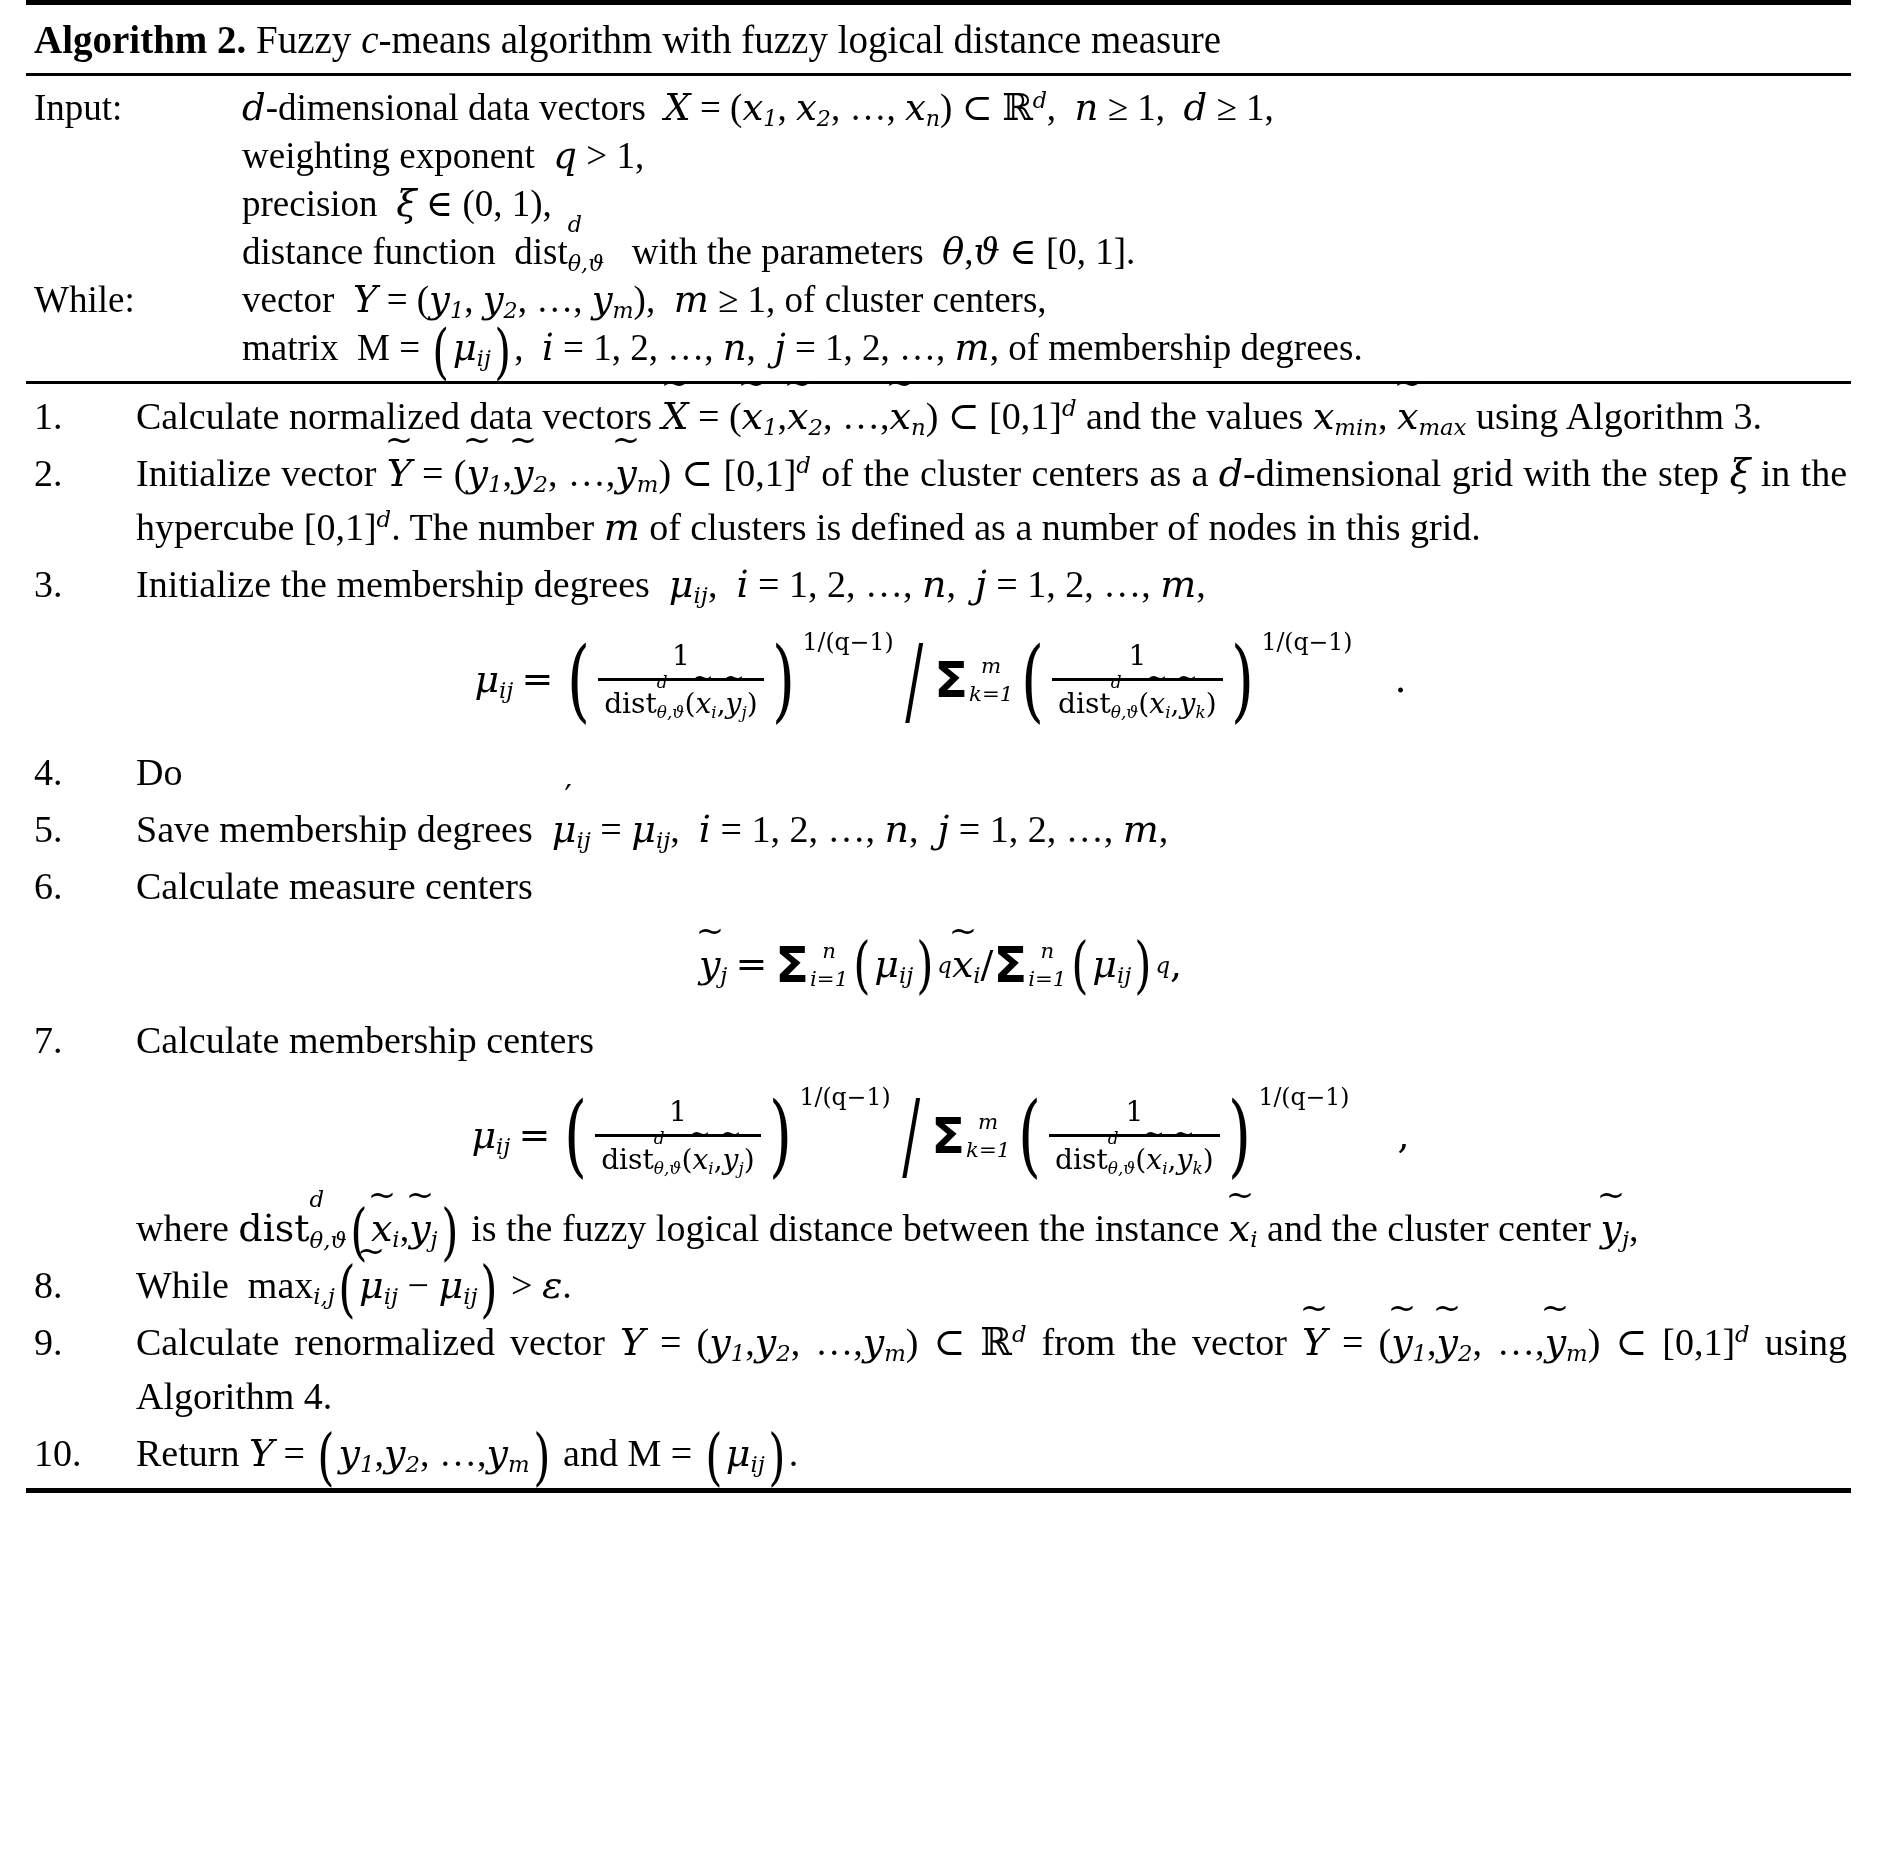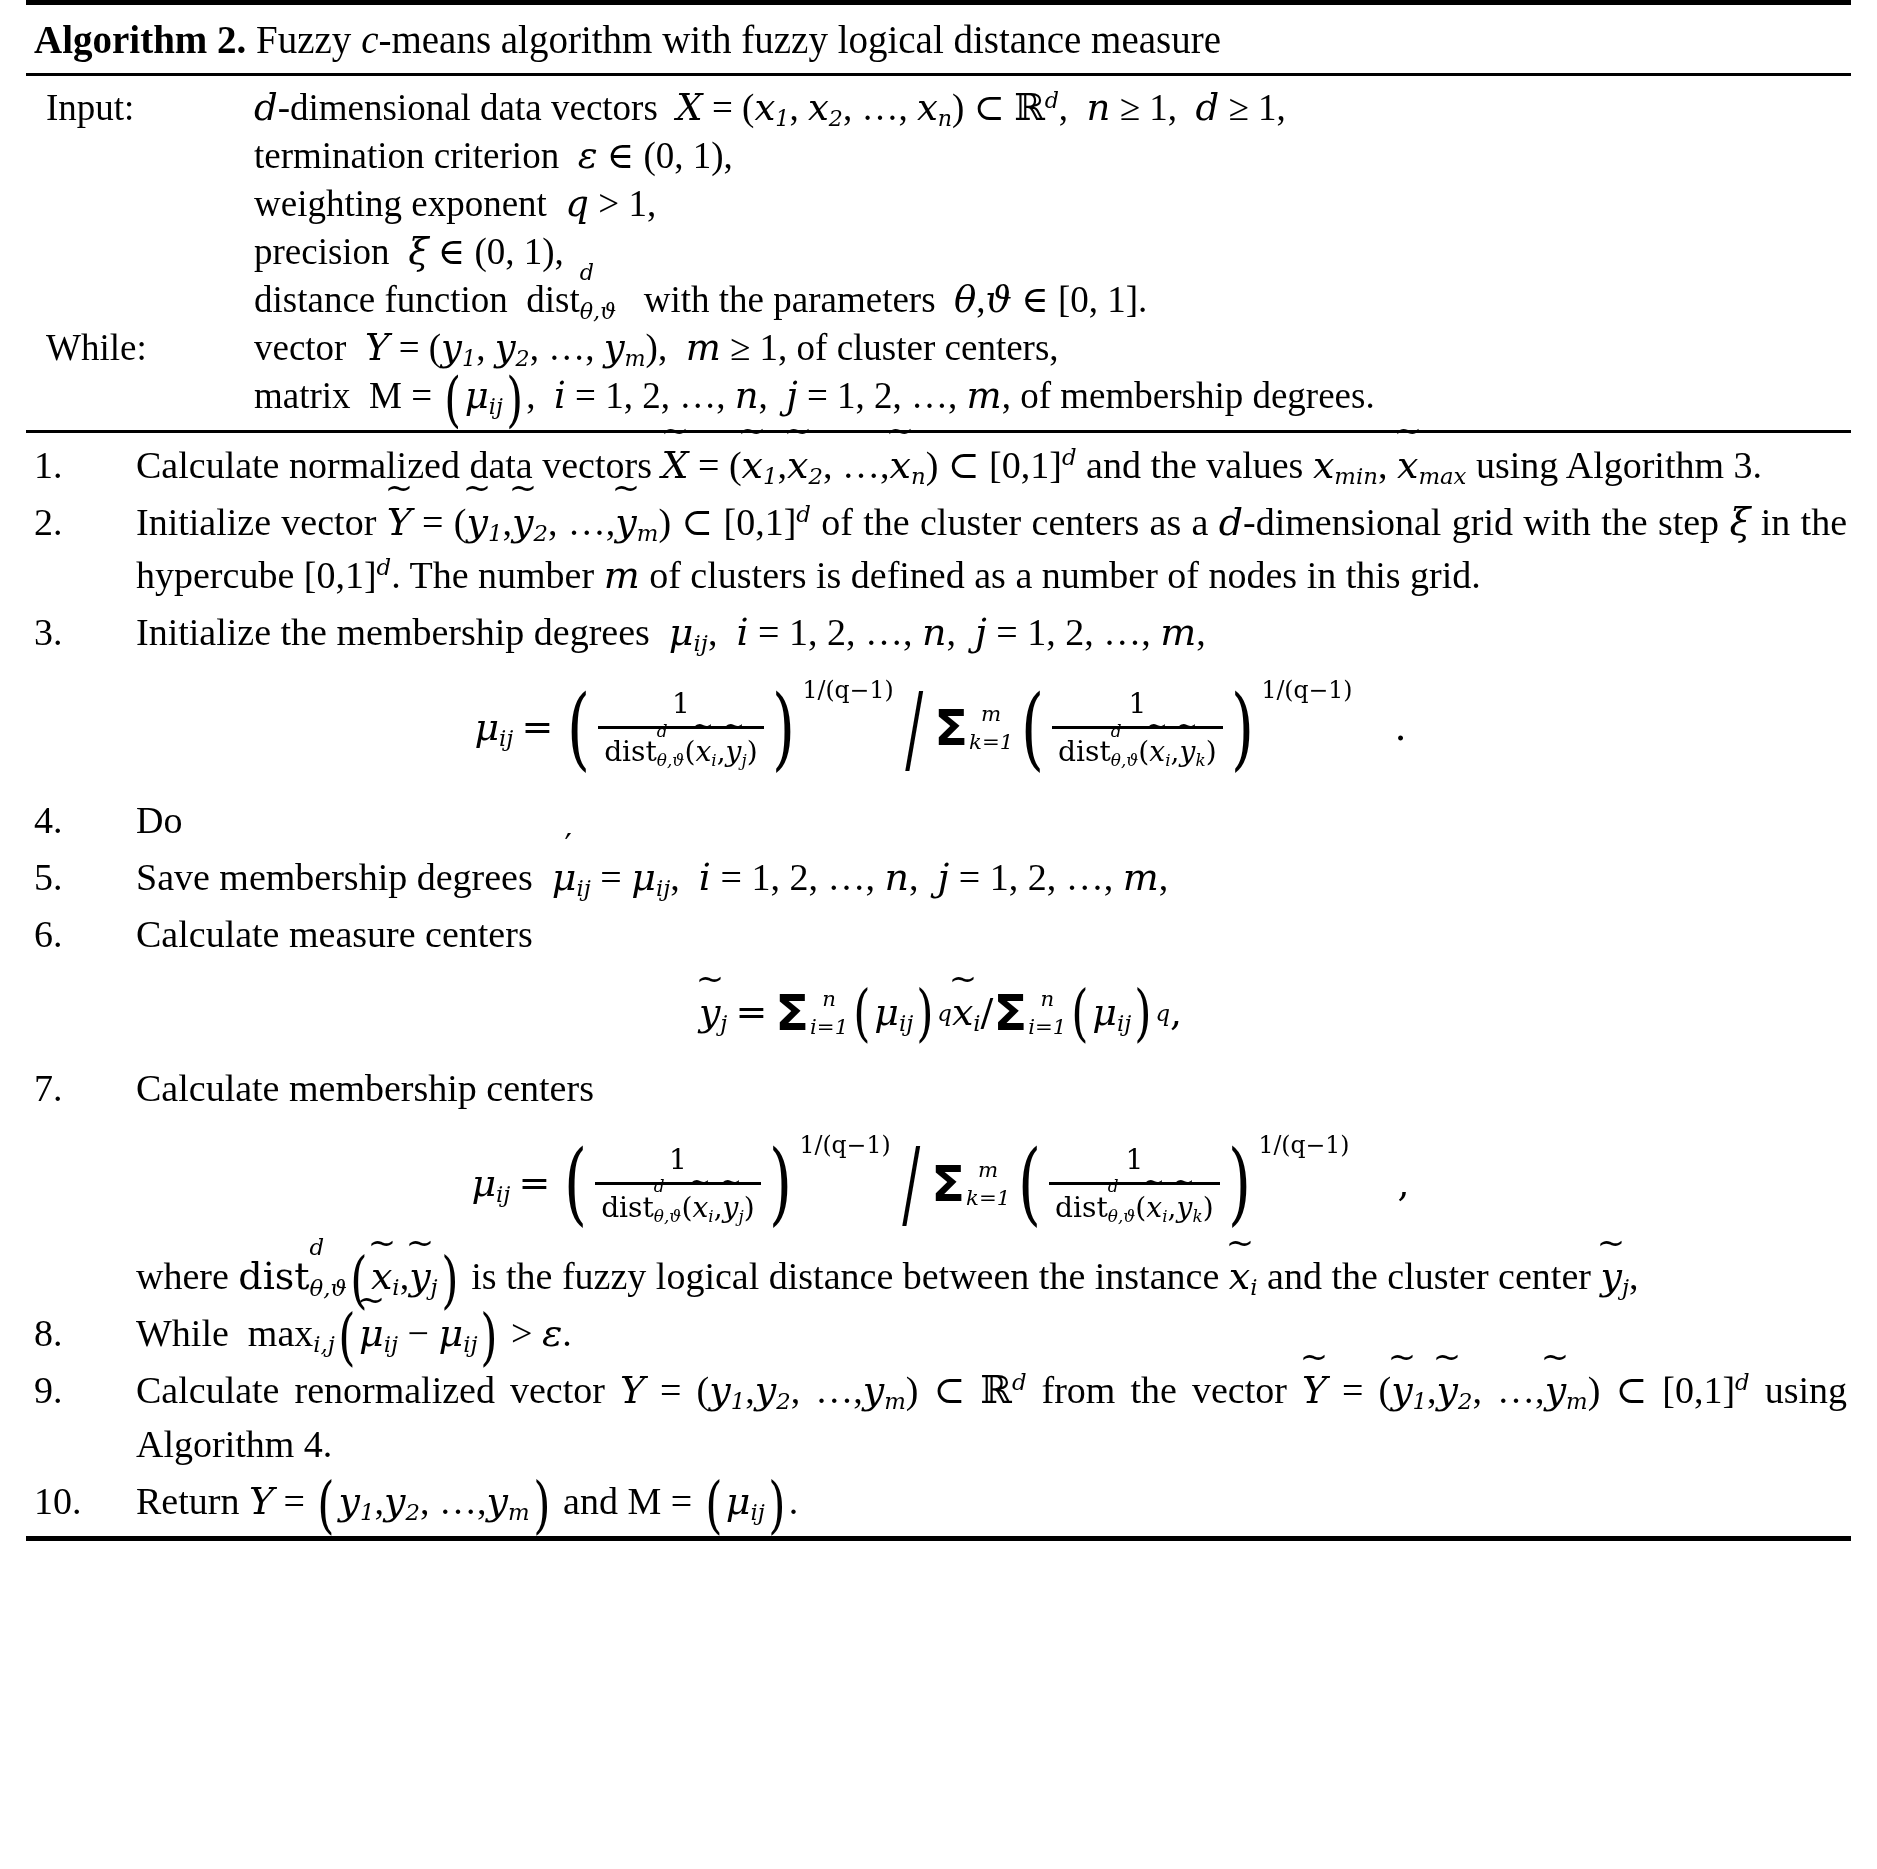--- a/index.html
+++ b/index.html
@@ -38,21 +38,20 @@
     white-space: nowrap;
   }
   .algo-title .strong { font-weight: bold; margin-top: 48px; }
   .it { font-style: italic; }
 
   
   .io-block {
     padding: 8px 4px 8px 8px;
     font-size: 37px;
     line-height: 1.30;
-    margin-left: 12px;
   }
   .io-row {
     display: flex;
     align-items: baseline;
   }
   .io-label {
     width: 208px;
     flex: 0 0 208px;
     white-space: nowrap;
   }
@@ -256,26 +255,20 @@
         <span class="math">X</span> <span class="mathup">=</span>
         <span class="mathup">(</span><span class="math">x<sub>1</sub></span><span class="mathup">,</span>
         <span class="math">x<sub>2</sub></span><span class="mathup">, …,</span>
         <span class="math">x<sub>n</sub></span><span class="mathup">)</span>
         <span class="mathup">⊂</span> <span class="mathup">ℝ</span><sup class="math">d</sup><span class="mathup">,</span>&nbsp;
         <span class="math">n</span> <span class="mathup">≥ 1,</span>&nbsp;
         <span class="math">d</span> <span class="mathup">≥ 1,</span>
       </div>
     </div>
 
-    <div class="io-row">
-      <div class="io-label">&nbsp;</div>
-      <div class="io-body">
-        termination criterion&nbsp; <span class="math">ε</span> <span class="mathup">∈ (0, 1),</span>
-      </div>
-    </div>
 
     <div class="io-row">
       <div class="io-label">&nbsp;</div>
       <div class="io-body">
         weighting exponent&nbsp; <span class="math">q</span> <span class="mathup">&gt; 1,</span>
       </div>
     </div>
 
     <div class="io-row">
       <div class="io-label">&nbsp;</div>

